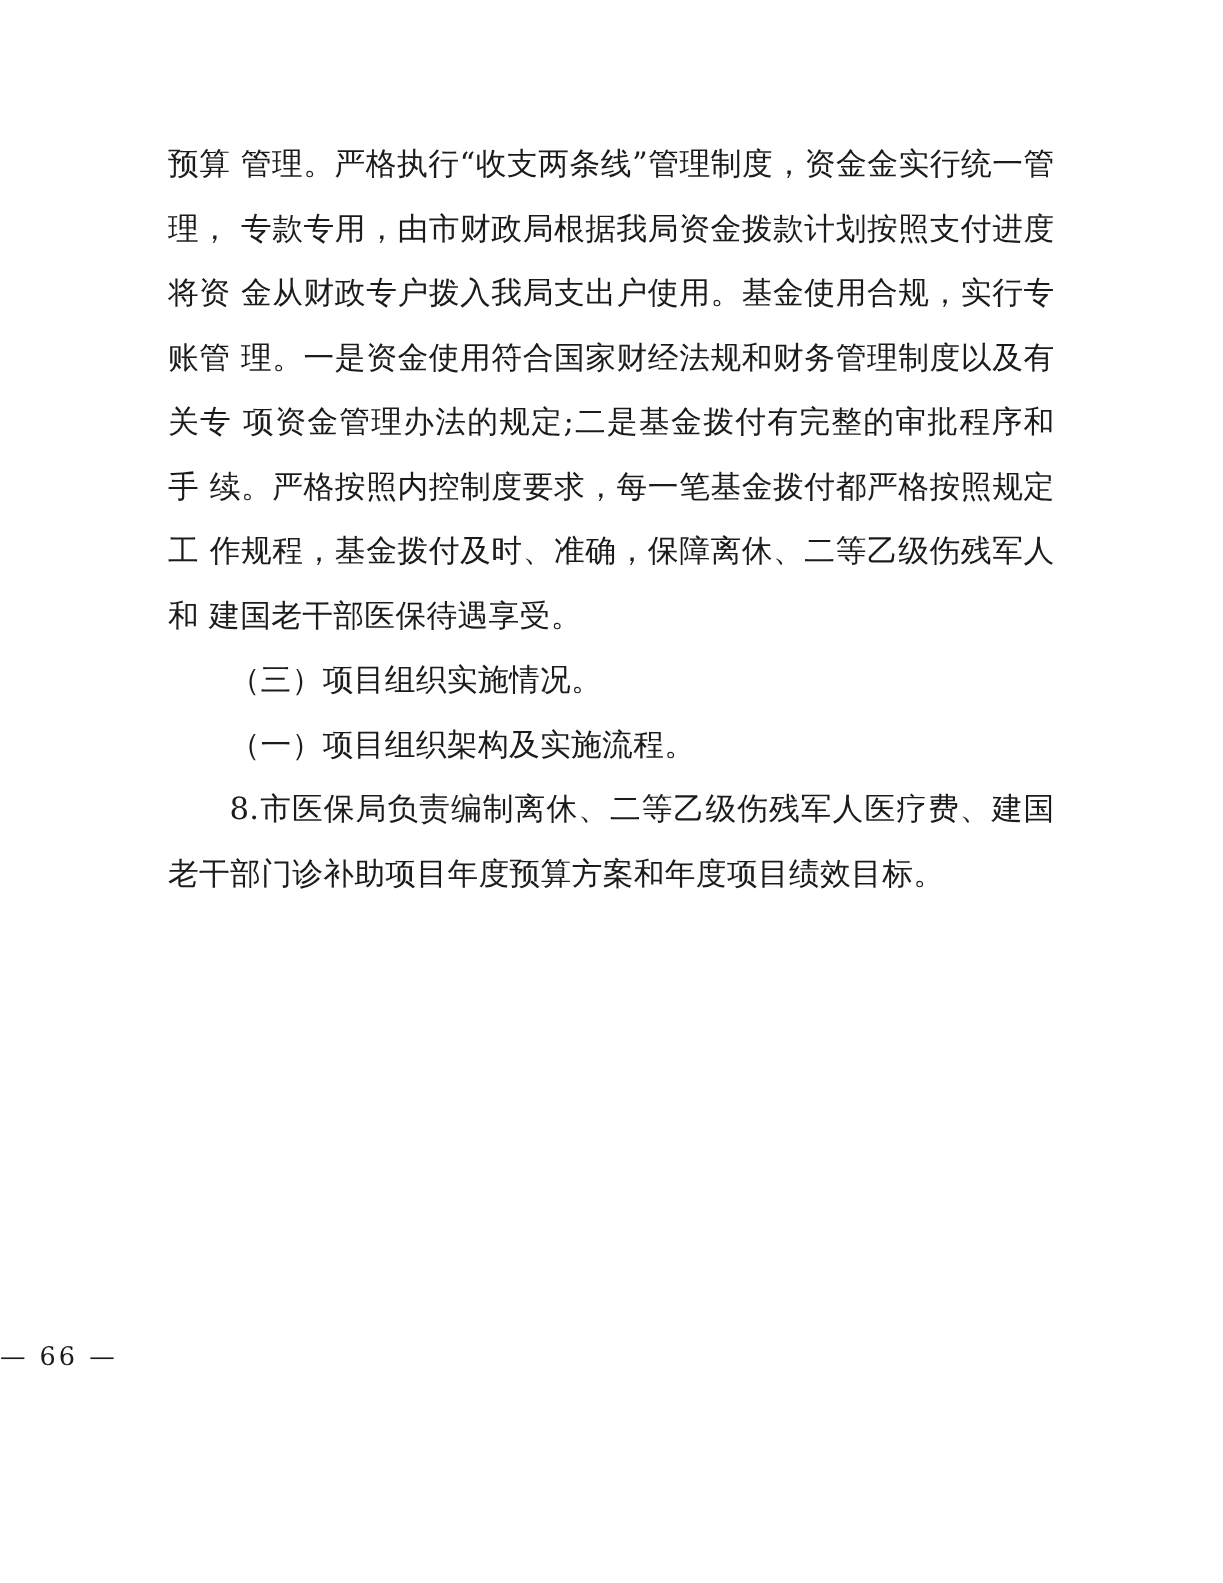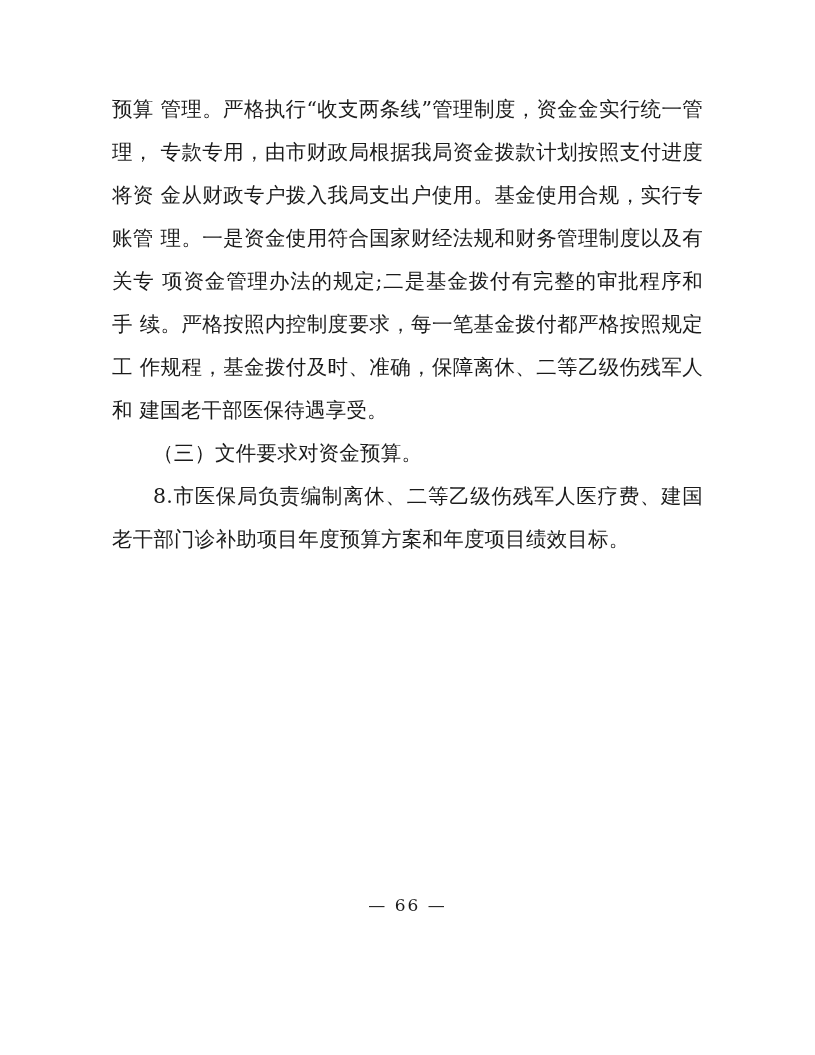--- a/index.html
+++ b/index.html
@@ -39,30 +39,31 @@
     text-justify: inter-ideograph;
   }
   .para.first {
     text-indent: 0;
   }
   .footer {
     position: absolute;
     left: 0;
     right: 0;
     bottom: 24px;
-    text-align: center;
+    text-align: left;
     font-size: 17px;
     color: #1b1b1b;
     letter-spacing: 2px;
     font-family: "DejaVu Serif", "Liberation Serif", serif;
   }
 </style>
 </head>
 <body>
 
 <div class="page">
   <div class="body-text">
     <p class="para first">预算 管理。严格执行“收支两条线”管理制度，资金金实行统一管理， 专款专用，由市财政局根据我局资金拨款计划按照支付进度将资 金从财政专户拨入我局支出户使用。基金使用合规，实行专账管 理。一是资金使用符合国家财经法规和财务管理制度以及有关专 项资金管理办法的规定;二是基金拨付有完整的审批程序和手 续。严格按照内控制度要求，每一笔基金拨付都严格按照规定工 作规程，基金拨付及时、准确，保障离休、二等乙级伤残军人和 建国老干部医保待遇享受。</p>
-    <p class="para">（三）文件要求对资金预算。</p>
+    <p class="para">（三）项目组织实施情况。</p>
+    <p class="para">（一）项目组织架构及实施流程。</p>
     <p class="para">8.市医保局负责编制离休、二等乙级伤残军人医疗费、建国 老干部门诊补助项目年度预算方案和年度项目绩效目标。</p>
   </div>
   <div class="footer">— 66 —</div>
 </div>
 
 </body></html>

